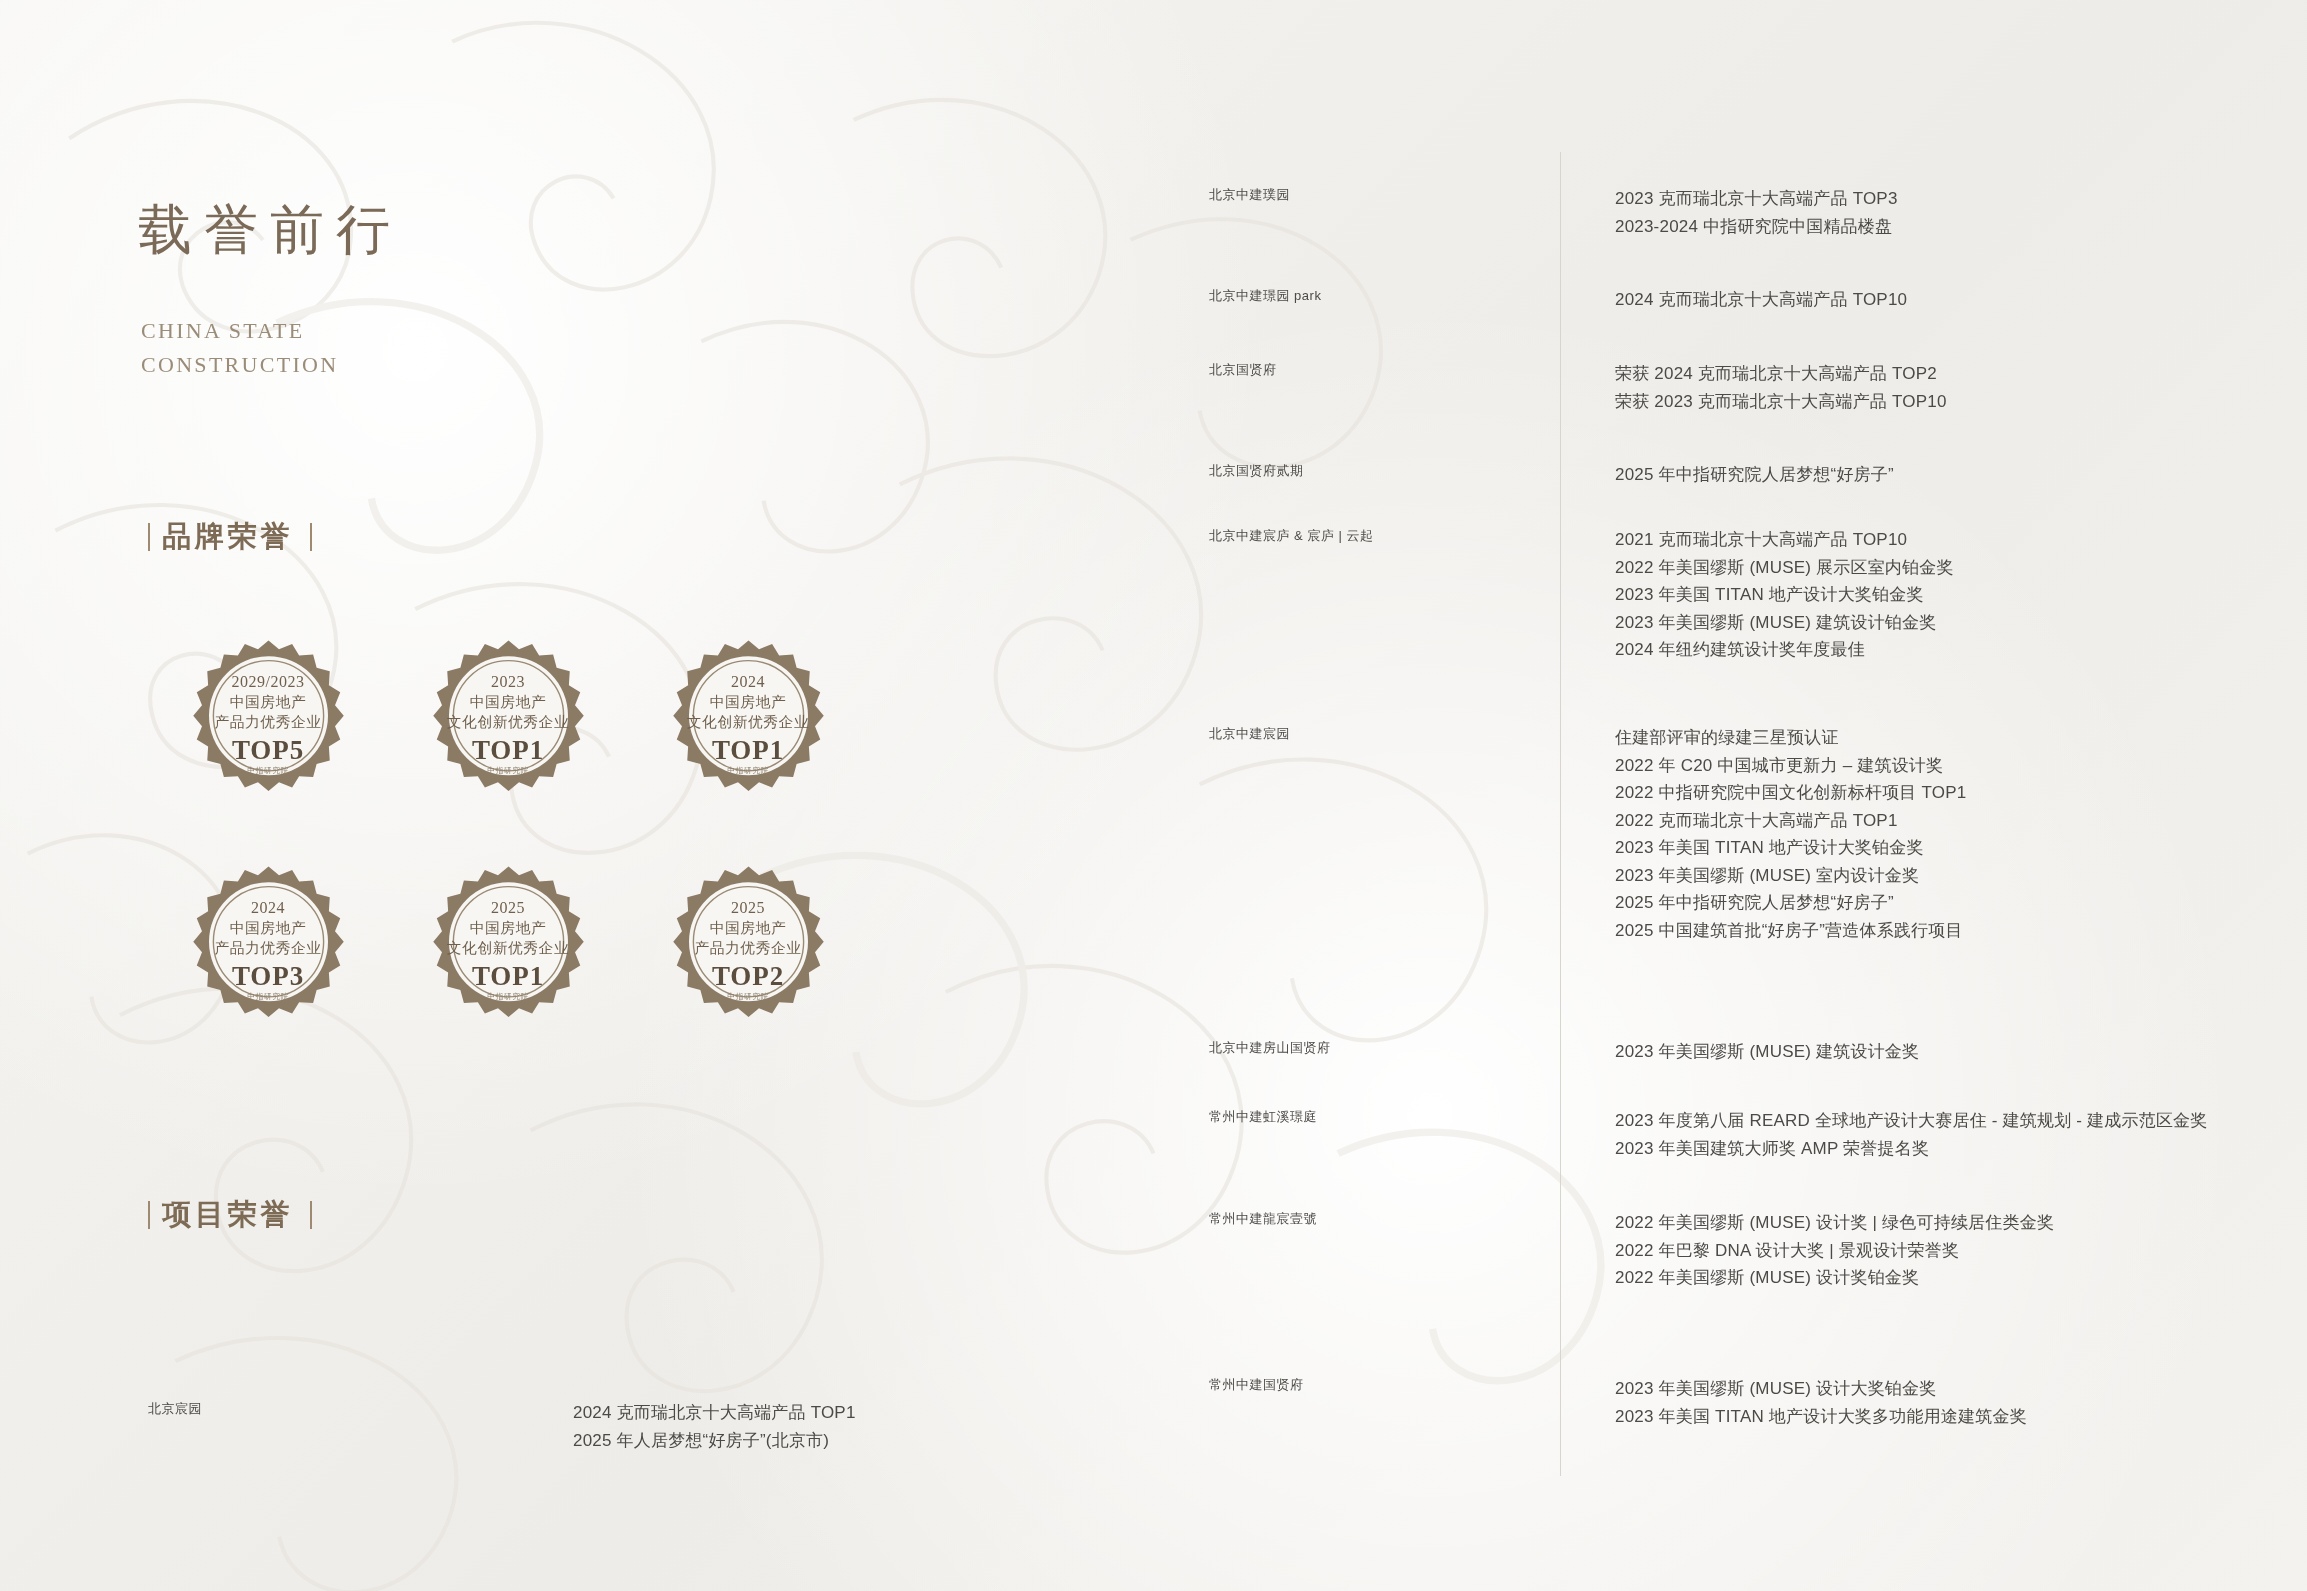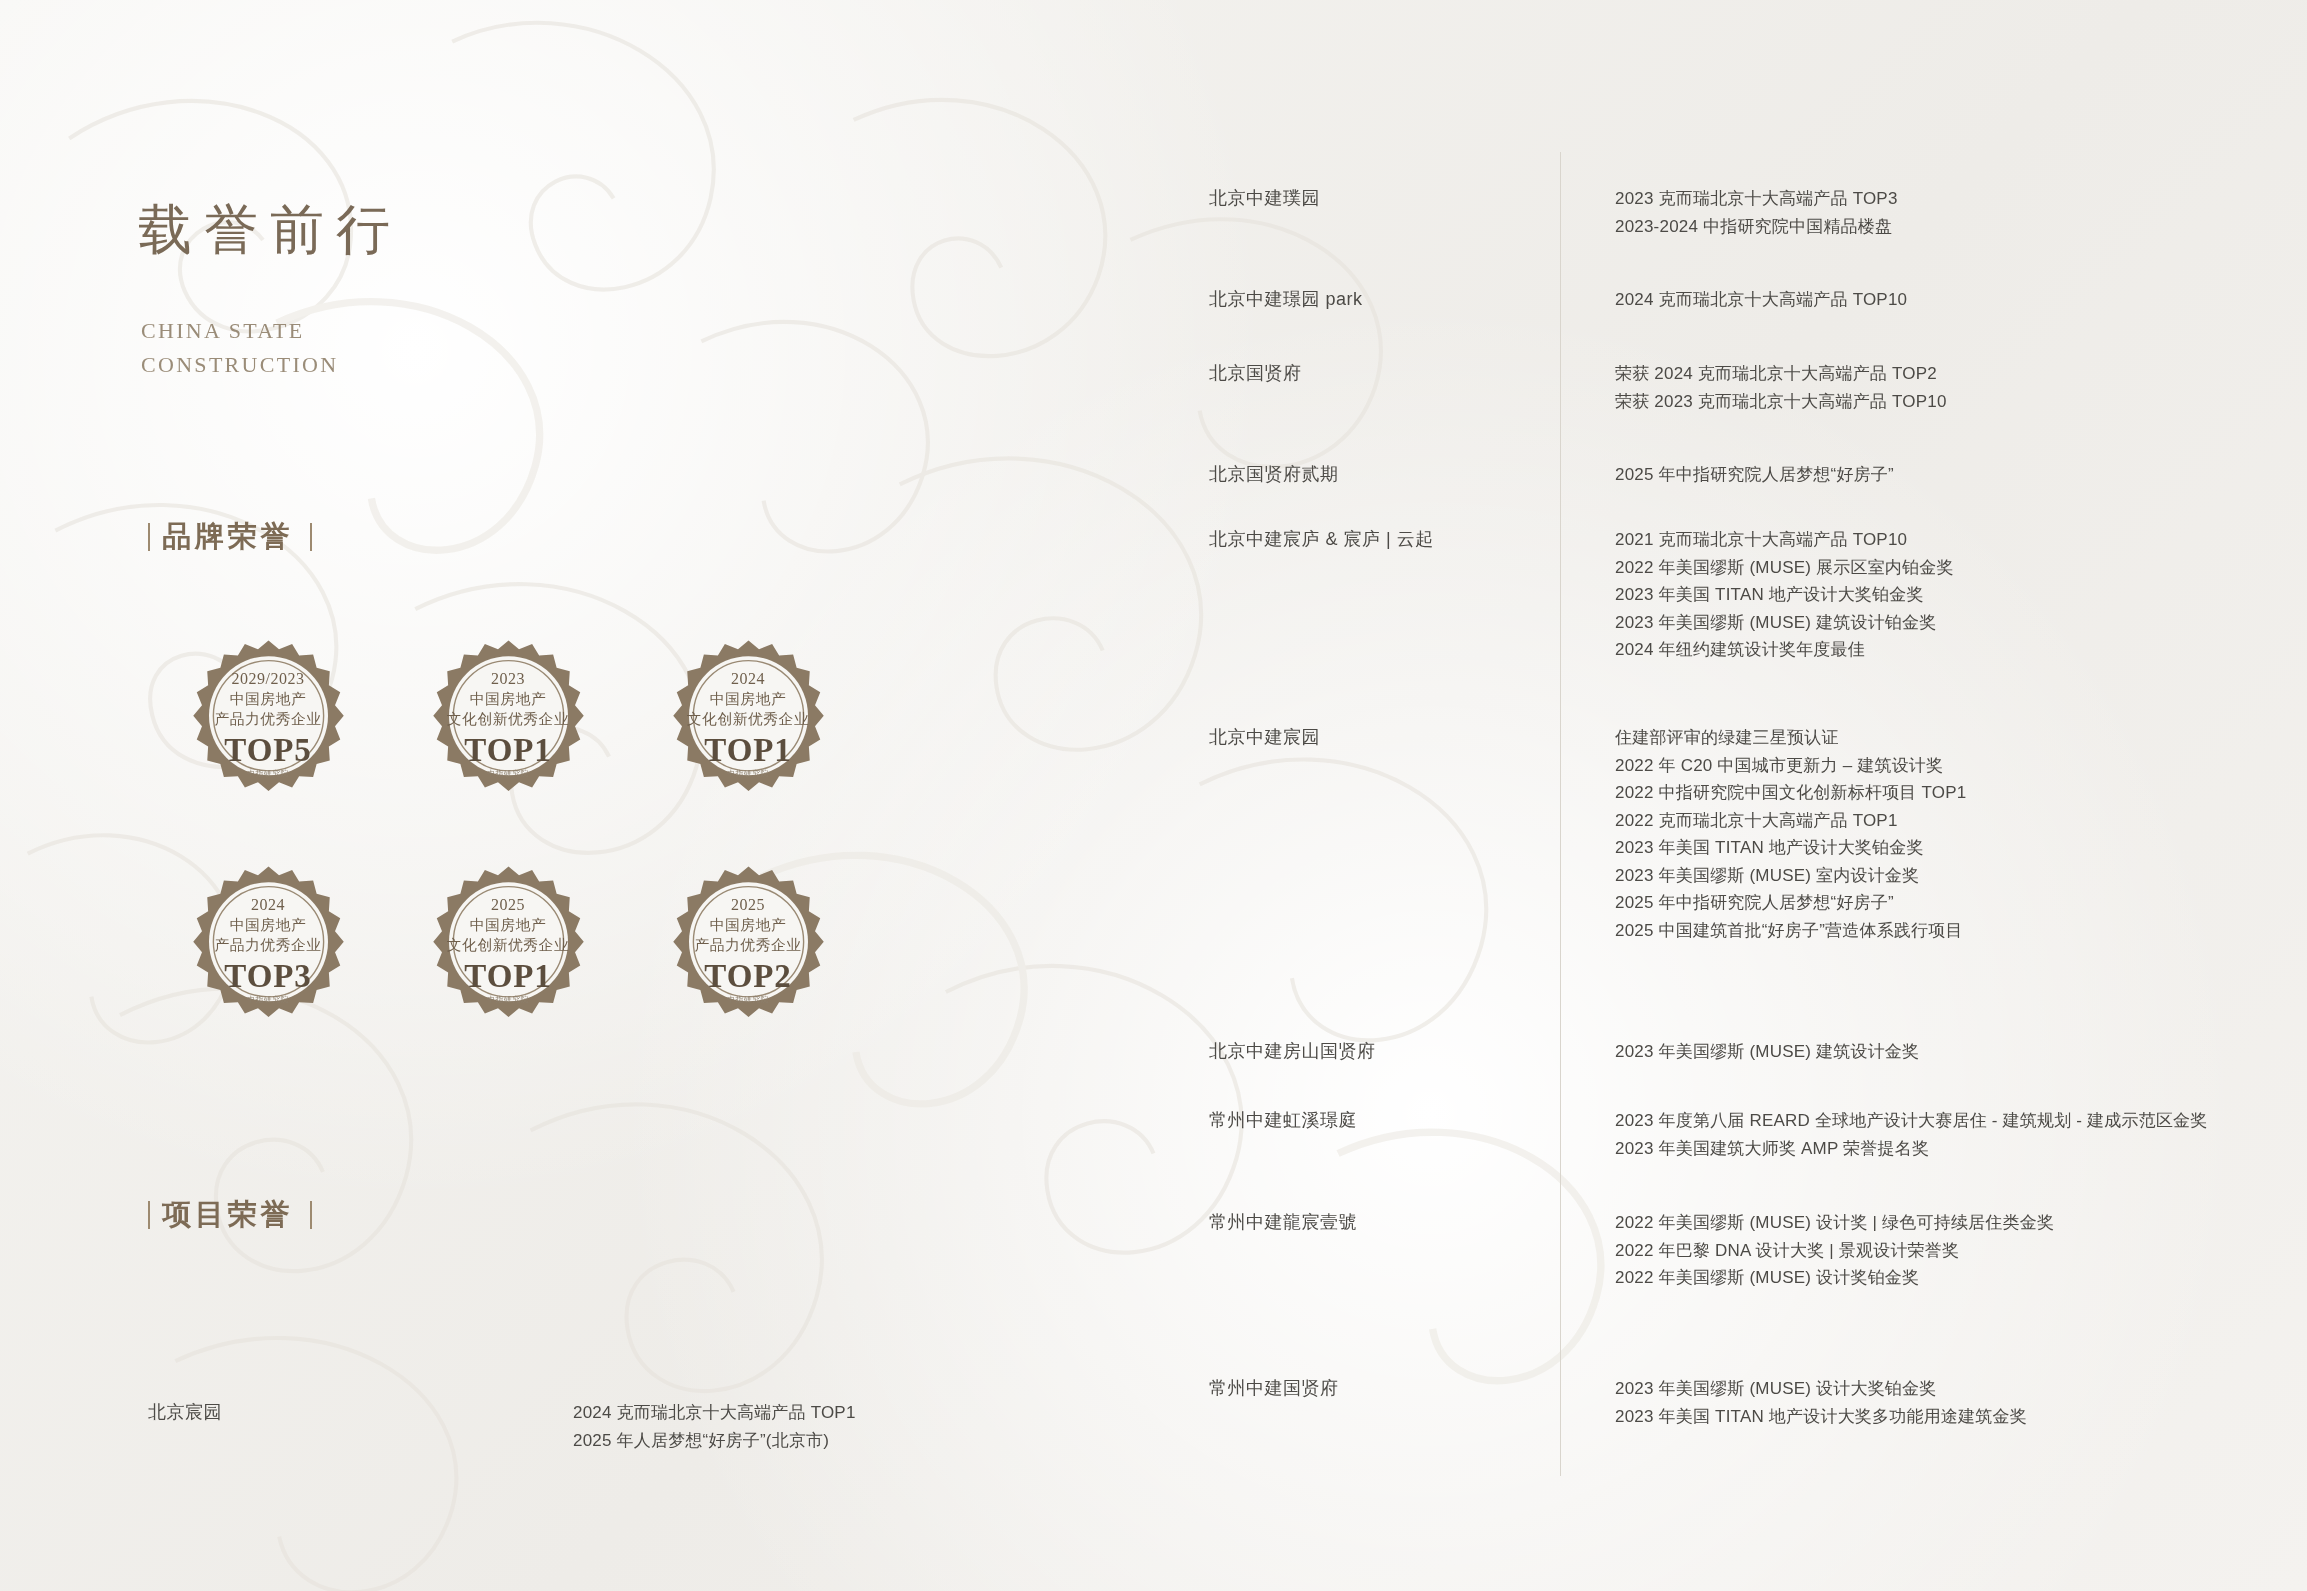--- a/index.html
+++ b/index.html
@@ -122,21 +122,21 @@
   }
   .badge-line1, .badge-line2 {
     font-size: 14.8px;
     letter-spacing: 0.5px;
     line-height: 1.35;
     font-family: "Liberation Serif", serif;
   }
   .badge-rank {
     font-family: "Liberation Serif", serif;
     font-weight: 700;
-    font-size: 33px;
+    font-size: 27px;
     letter-spacing: 0.9px;
     color: #5c4e3e;
     margin-top: 3.7px;
     line-height: 1;
   }
   .badge-org {
     font-size: 7.8px;
     letter-spacing: 0.5px;
     color: #8d7f6c;
     margin-top: 1px;
@@ -162,21 +162,21 @@
     height: 1592px;
   }
   .honor-row {
     position: absolute;
     display: flex;
     width: 1117px;
   }
   .honor-name {
     width: 406px;
     flex: none;
-    font-size: 18px;
+    font-size: 13px;
     line-height: 1.52;
     color: #4c4a46;
     letter-spacing: 0.5px;
   }
   .honor-items {
     flex: 1;
     font-size: 17px;
     line-height: 1.62;
     color: #4c4a46;
     letter-spacing: 0.2px;

